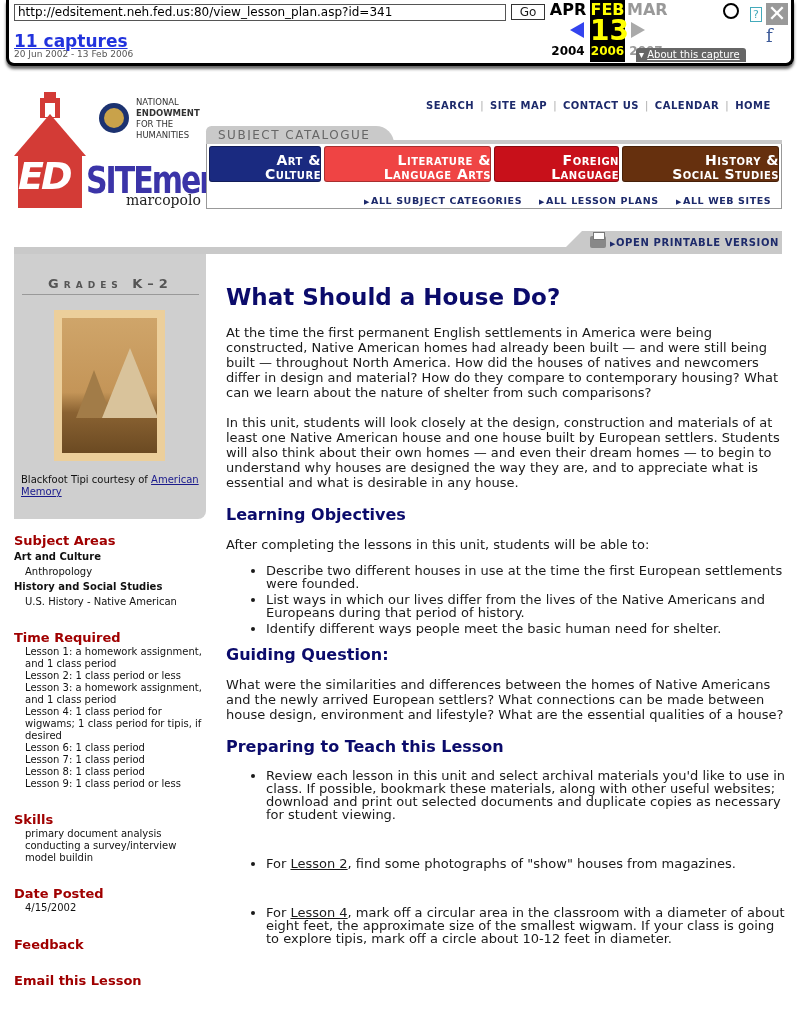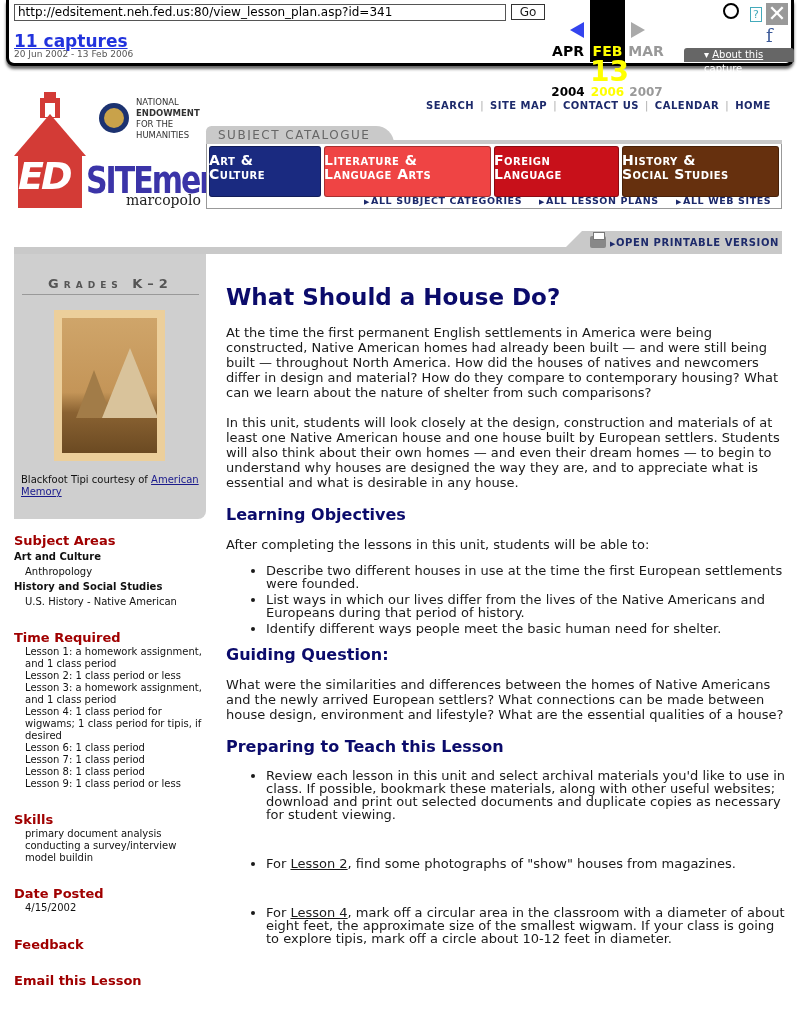--- a/index.html
+++ b/index.html
@@ -5,45 +5,45 @@
   * { box-sizing: border-box; margin: 0; padding: 0; }
   html, body { width: 800px; height: 1024px; overflow: hidden; background: #fff; font-family: "DejaVu Sans", sans-serif; color: #1a1a1a; }
 
   
   .wb { position: absolute; left: 6px; top: 0; width: 788px; height: 66px; background: #fff; border: 3px solid #000; border-top: none; border-radius: 0 0 8px 8px; box-shadow: 0 3px 3px #666; }
   .wb-url { position: absolute; left: 14px; top: 4px; width: 492px; height: 17px; border: 1px solid #555; font-size: 12px; padding: 0 3px; line-height: 15px; font-family: "DejaVu Sans", sans-serif; color: #000; background:#fff; }
   .wb-go { position: absolute; left: 511px; top: 4px; width: 34px; height: 16px; border: 1px solid #333; font-size: 12px; line-height: 14px; text-align: center; background: #fff; }
   .wb-captures { position: absolute; left: 14px; top: 31px; font-size: 17px; font-weight: bold; color: #2233dd; text-decoration: underline; }
   .wb-range { position: absolute; left: 14px; top: 49px; font-size: 9px; color: #555; }
   .wb-cal { position: absolute; top: 0; text-align: center; font-weight: bold; }
-  .wb-month { font-size: 14px; line-height: 16px; height: 18px; padding-top: 2px; margin-top: 41px; }
+  .wb-month { font-size: 16px; line-height: 16px; height: 18px; padding-top: 2px; }
   .wb-year { font-size: 12px; line-height: 14px; }
   .wb-prev { left: 549px; width: 38px; color: #000; }
   .wb-cur { left: 590px; width: 35px; height: 62px; background: #000; color: #ffff00; }
   .wb-next { left: 627px; width: 38px; color: #999; font-weight: bold; }
   .wb-day { font-size: 28px; line-height: 26px; height: 26px; }
   .wb-arrow-l { position:absolute; left: 570px; top: 22px; width:0; height:0; border-top:8px solid transparent; border-bottom:8px solid transparent; border-right:14px solid #3344ee; }
   .wb-arrow-r { position:absolute; left: 631px; top: 22px; width:0; height:0; border-top:8px solid transparent; border-bottom:8px solid transparent; border-left:14px solid #aaa; }
-  .wb-about { position: absolute; left: 684px; top: 48px; width: 110px; height: 14px; background: #666; color: #fff; font-size: 10px; line-height: 14px; border-radius: 3px 3px 0 0; padding-left: 20px; }
+  .wb-about { position: absolute; left: 636px; top: 48px; width: 110px; height: 14px; background: #666; color: #fff; font-size: 10px; line-height: 14px; border-radius: 3px 3px 0 0; padding-left: 3px; }
   .wb-about span.u { text-decoration: underline; }
   .wb-circle { position: absolute; left: 723px; top: 3px; width: 16px; height: 16px; border: 2px solid #000; border-radius: 50%; }
   .wb-help { position: absolute; left: 750px; top: 7px; width: 12px; height: 15px; border: 1px solid #4ab; color: #4ab; font-size: 11px; line-height: 13px; text-align: center; }
   .wb-close { position: absolute; left: 766px; top: 3px; width: 22px; height: 22px; background: #999; color: #fff; font-size: 22px; line-height: 22px; text-align: center; font-weight: bold; }
   .wb-fb { position: absolute; left: 766px; top: 25px; font-family: "DejaVu Serif", serif; font-size: 18px; color: #3b5998; }
 
   
   .logo { position: absolute; left: 14px; top: 88px; width: 186px; height: 124px; }
   .top-nav { position: absolute; left: 426px; top: 100px; font-size: 10px; font-weight: bold; color: #1d2a6b; letter-spacing: 0.5px; white-space: nowrap; }
   .top-nav .sep { color: #aaa; font-weight: normal; margin: 0 6px; }
   .top-nav span.lnk { cursor: pointer; }
 
   .cat-tab { position: absolute; left: 206px; top: 126px; width: 188px; height: 18px; background: #c9c9c9; border-radius: 6px 20px 0 0; font-size: 12px; font-weight: normal; color: #666; letter-spacing: 1.5px; padding-left: 12px; line-height: 18px; }
   .cat-bar { position: absolute; left: 206px; top: 140px; width: 576px; height: 6px; background: #c9c9c9; }
   .cat-box { position: absolute; left: 206px; top: 144px; width: 576px; height: 65px; border: 1px solid #999; border-top: none; background: #fff; }
-  .cat-btn { position: absolute; top: 146px; height: 51px; color: #fff; font-weight: bold; text-align: left; font-size: 14px; line-height: 14px; border-radius: 3px; padding-top: 7px; font-variant: small-caps; letter-spacing: 0.5px; box-shadow: inset 0 0 0 1px rgba(0,0,0,0.3); }
+  .cat-btn { position: absolute; top: 146px; height: 36px; color: #fff; font-weight: bold; text-align: right; font-size: 14px; line-height: 14px; border-radius: 3px; padding-top: 7px; font-variant: small-caps; letter-spacing: 0.5px; box-shadow: inset 0 0 0 1px rgba(0,0,0,0.3); }
   .cat-art { left: 209px; width: 112px; background: #1a2a80; }
   .cat-lit { left: 324px; width: 167px; background: #ef4444; }
   .cat-for { left: 494px; width: 125px; background: #c8101a; }
   .cat-his { left: 622px; width: 157px; background: #66300e; }
   .cat-links { position: absolute; top: 195px; font-size: 9.5px; font-weight: bold; color: #1d2a6b; letter-spacing: 0.6px; }
   .cat-links .tri { font-size: 7px; margin-right: 1px; }
 
   
   .print-tab { position: absolute; left: 560px; top: 231px; width: 222px; height: 22px; background: #c9c9c9; clip-path: polygon(22px 0, 100% 0, 100% 100%, 0 100%); }
   .print-line { position: absolute; left: 14px; top: 247px; width: 768px; height: 7px; background: #c9c9c9; }

